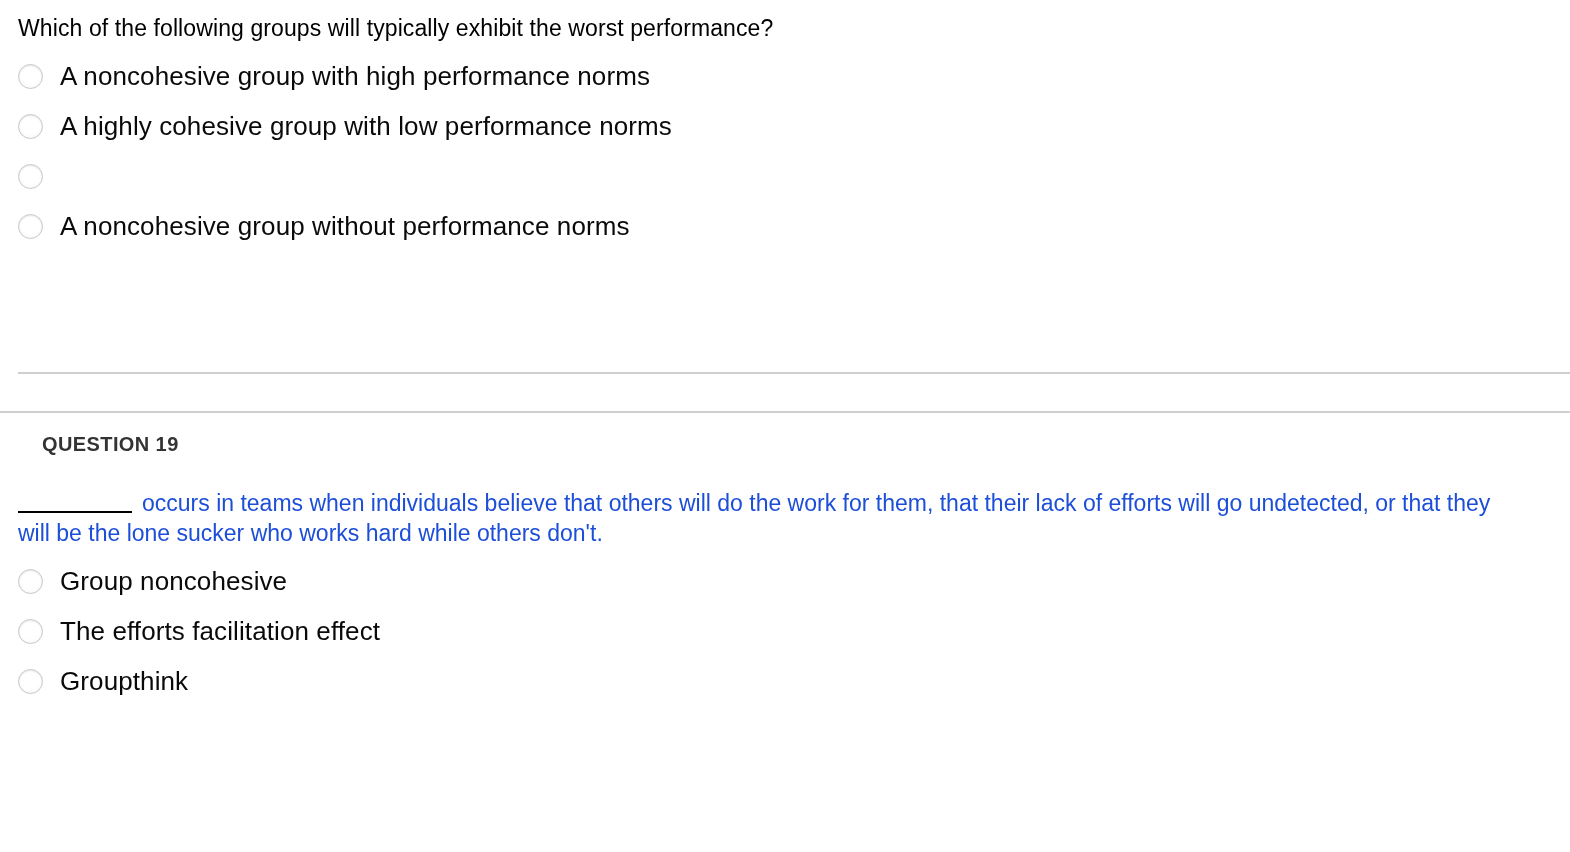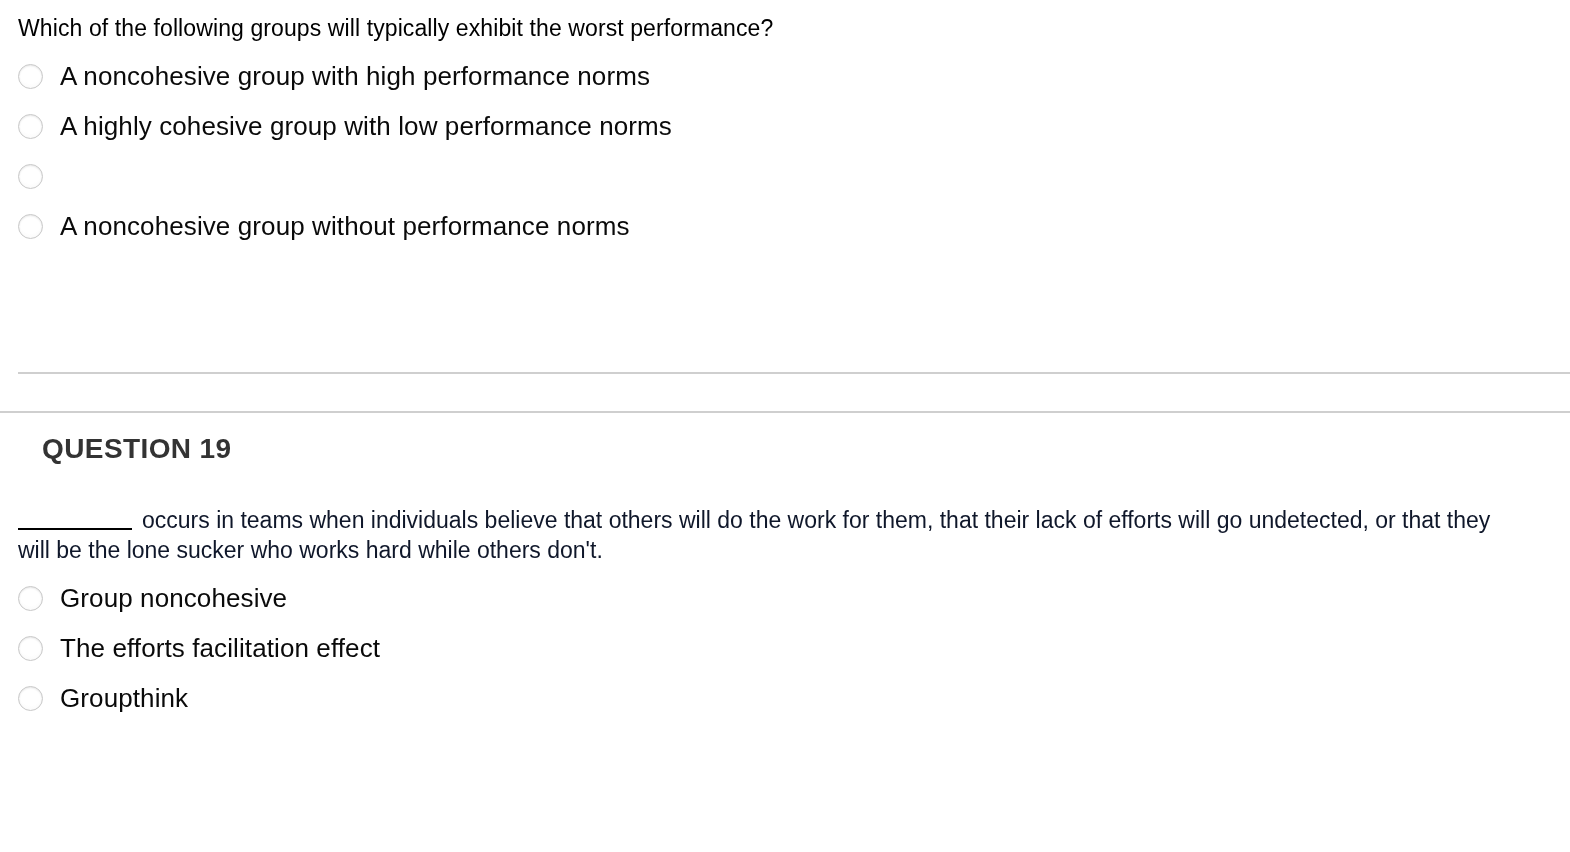--- a/index.html
+++ b/index.html
@@ -94,33 +94,33 @@
     left: 0;
     width: 1570px;
   }
 
   
   #question-19-block {
     top: 413px;
   }
 
   .q-header {
-    font-size: 28px;
+    font-size: 20px;
     font-weight: bold;
     color: #333333;
     letter-spacing: 0.4px;
     padding: 20px 0 0 42px;
   }
 
   .q19-body {
-    margin-top: 40px;
+    margin-top: 32px;
     font-size: 23px;
     line-height: 30px;
     padding: 0 70px 0 18px;
-    color: #0f172a;
+    color: #1d4ed8;
   }
 
   .blank {
     text-decoration: none;
     border-bottom: 2px solid #000;
     display: inline-block;
     width: 114px;
     height: 20px;
     vertical-align: -2px;
     margin-right: 10px;

